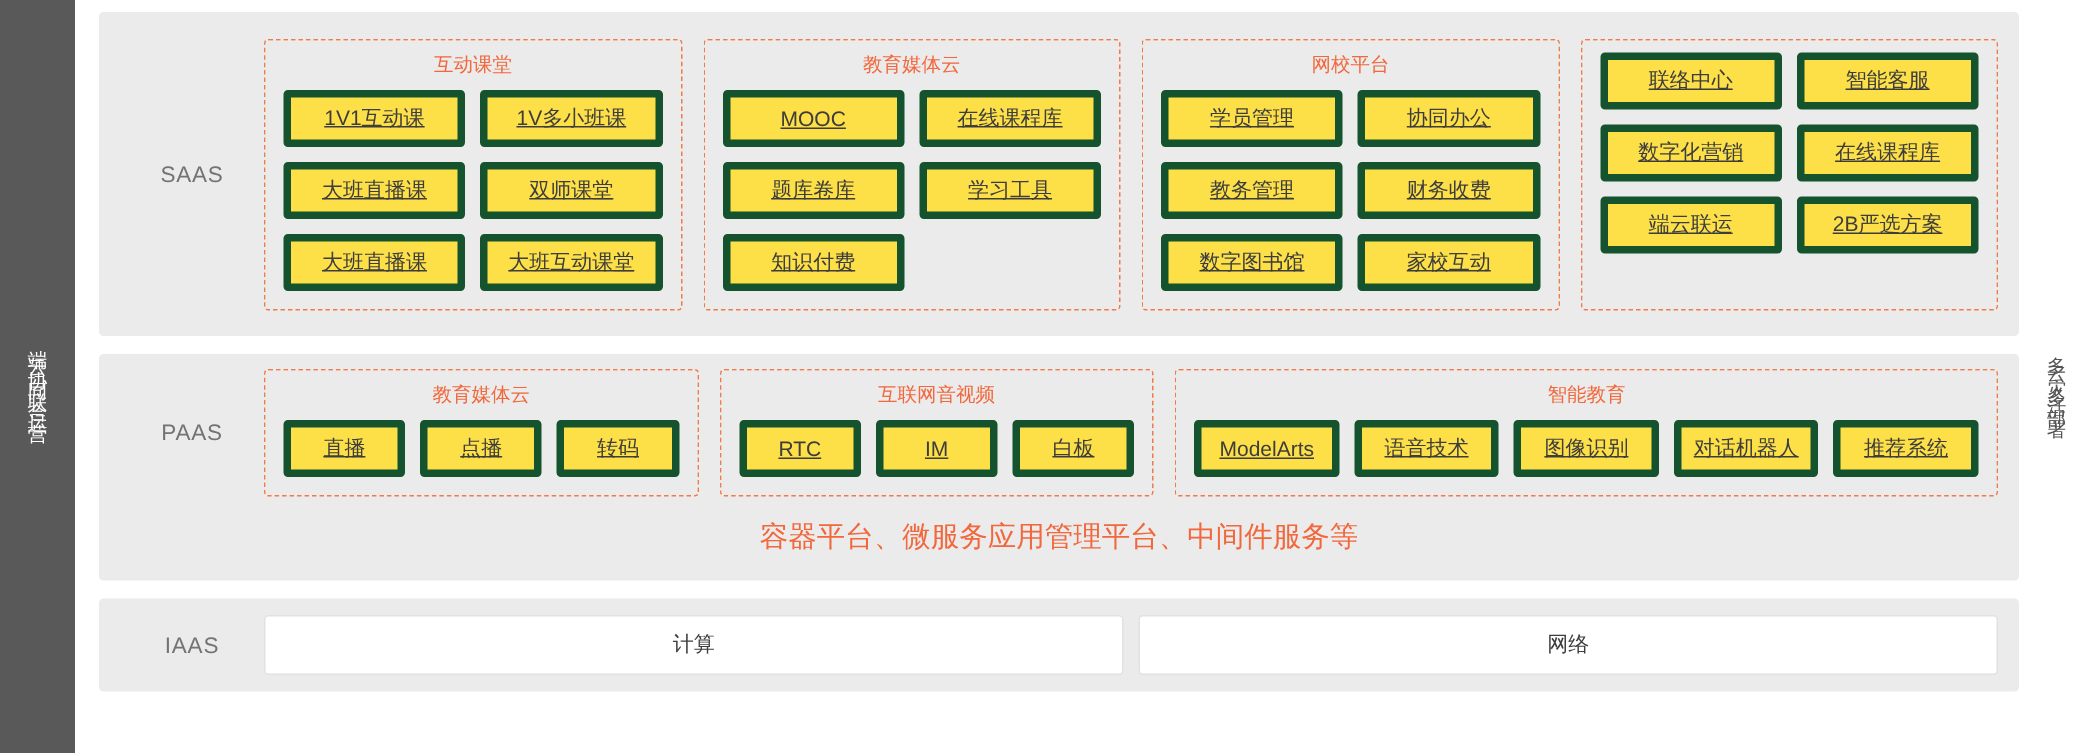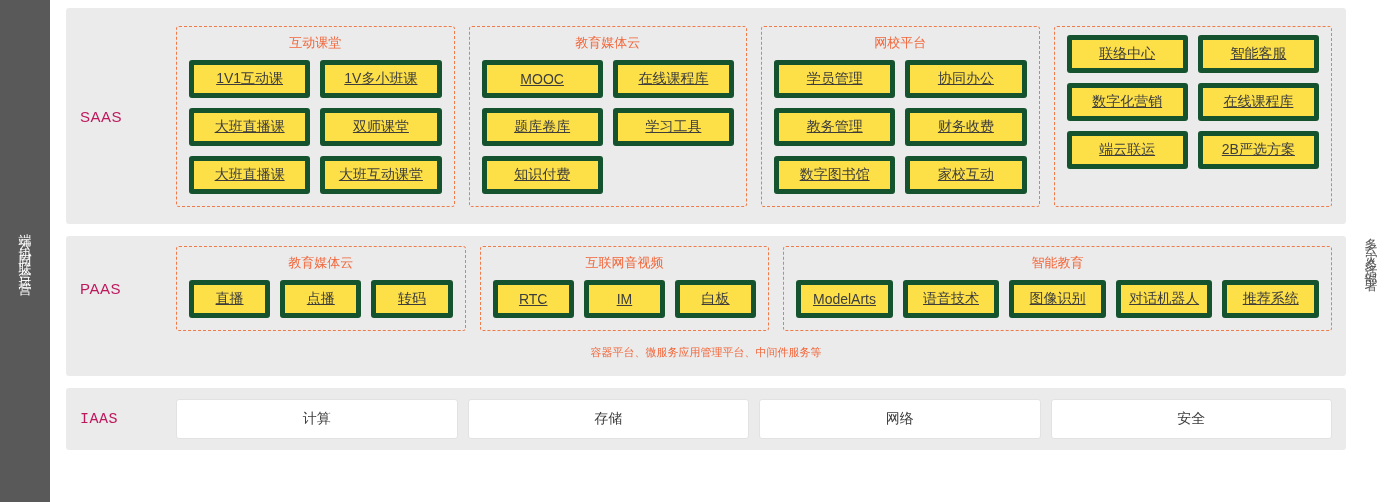--- a/index.html
+++ b/index.html
@@ -51,23 +51,23 @@
 
   .band {
     background: #ebebeb;
     border-radius: 3px;
     display: flex;
     align-items: center;
     padding: 10px 14px;
   }
   .band-label {
     flex: 0 0 96px;
-    text-align: left;
+    text-align: center;
     font-size: 15px;
-    color: #be185d;
+    color: #737373;
     letter-spacing: 0.5px;
   }
   .band-body {
     flex: 1 1 auto;
     display: flex;
     gap: 14px;
   }
 
   
   .group {
@@ -115,26 +115,26 @@
     flex-direction: column;
     align-items: stretch;
     padding: 10px 14px 8px 14px;
   }
   .paas-row { display: flex; align-items: center; }
   .g-paas .tiles { grid-template-columns: repeat(var(--cols, 3), minmax(0,1fr)); }
   .g-paas .tile { height: 38px; }
   .paas-note {
     text-align: center;
     color: #f2673b;
-    font-size: 11px;
+    font-size: 19px;
     padding: 14px 0 8px 0;
   }
 
   
-  .iaas-band { min-height: 62px; font-family: Liberation Mono, monospace; }
+  .iaas-band { min-height: 62px; }
   .iaas-body { display: flex; gap: 10px; }
   .iaas-tile {
     flex: 1 1 0;
     background: #ffffff;
     border: 1px solid #e2e2e2;
     border-radius: 3px;
     height: 40px;
     display: flex;
     align-items: center;
     justify-content: center;
@@ -244,23 +244,21 @@
 
         </div>
       </div>
       <div class="paas-note">容器平台、微服务应用管理平台、中间件服务等</div>
     </div>
 
     <div class="band iaas-band">
       <div class="band-label">IAAS</div>
       <div class="band-body iaas-body">
         <div class="iaas-tile">计算</div>
-        <div class="iaas-tile">存储</div>
         <div class="iaas-tile">网络</div>
-        <div class="iaas-tile">安全</div>
       </div>
     </div>
 
   </div>
 
   <div class="rail rail-right">
     <span class="rail-text">多云灾多活部署</span>
   </div>
 
 </div>

